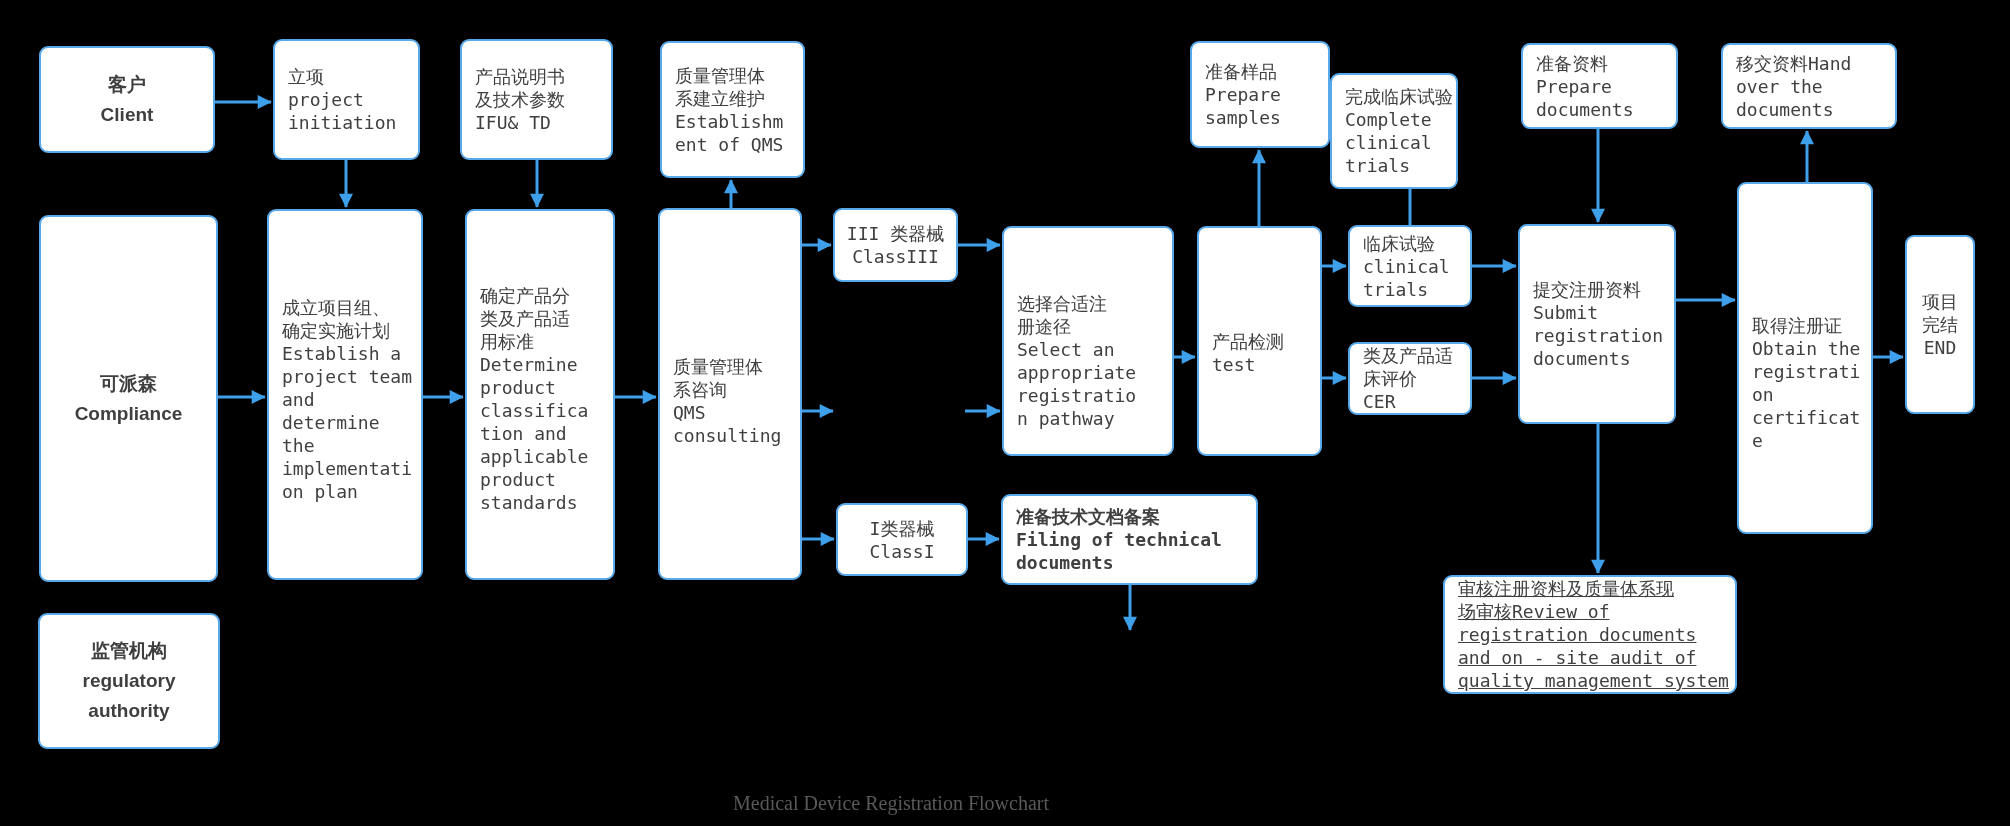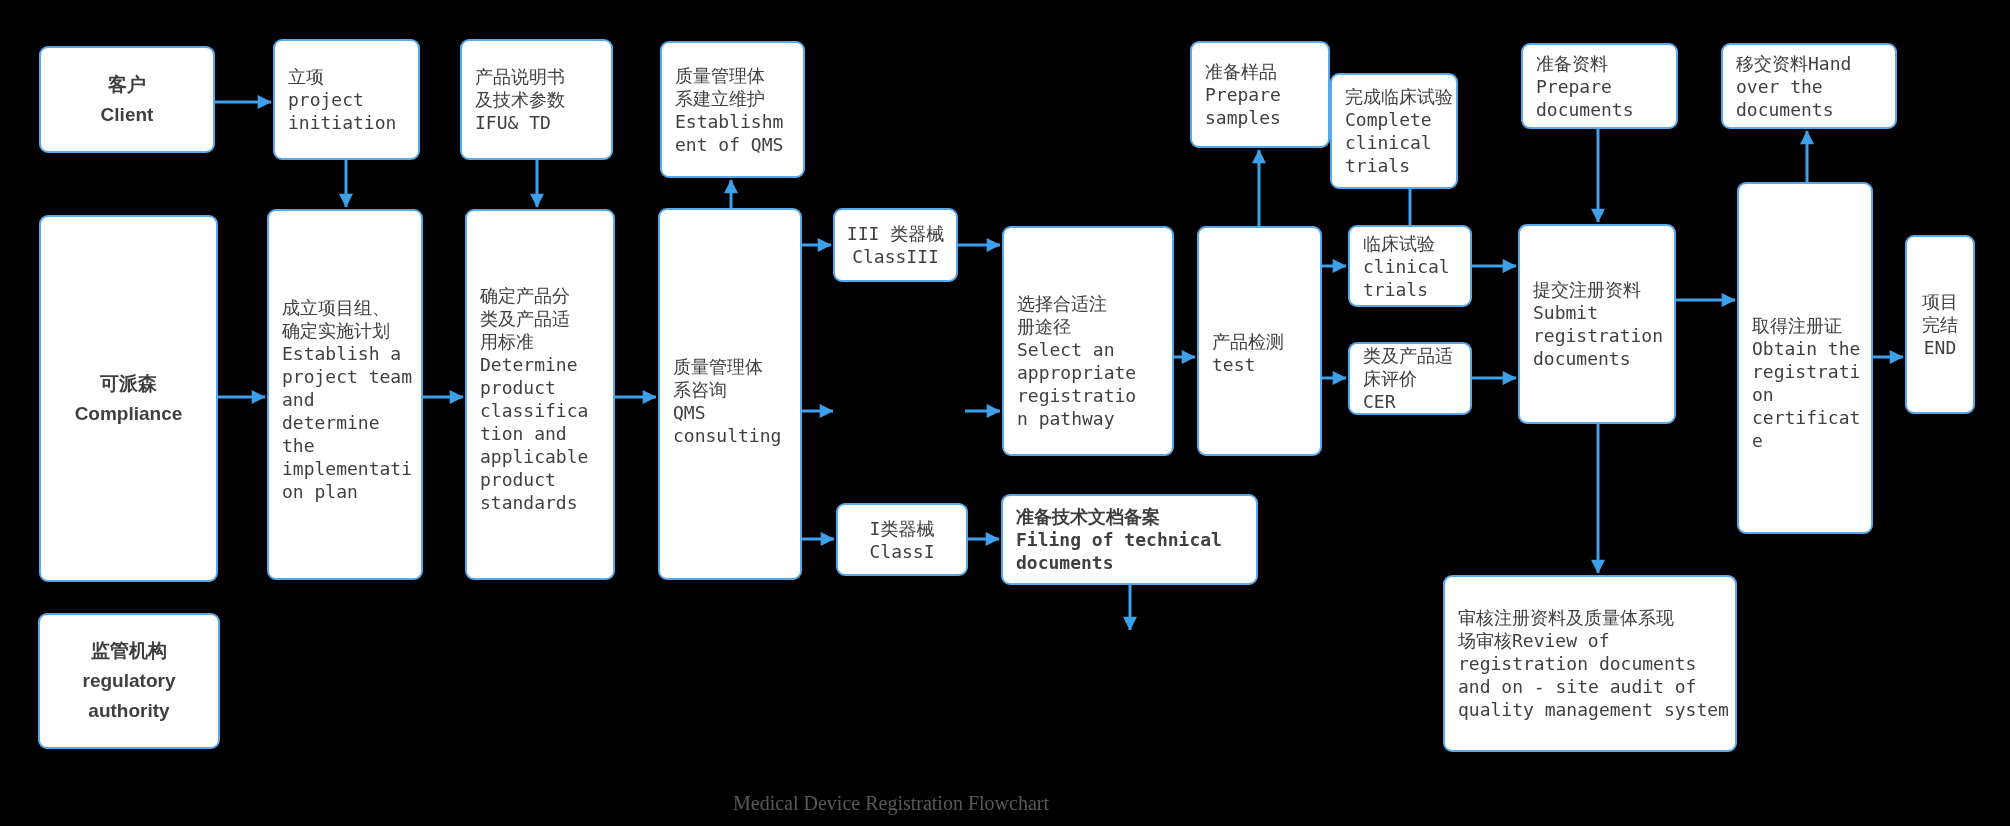--- a/index.html
+++ b/index.html
@@ -154,20 +154,20 @@
 on
 certificat
 e</div>
   <div class="box ctr" style="left:1905px;top:235px;width:70px;height:179px;">项目
 完结
 END</div>
 
   <div class="box" style="left:1001px;top:494px;width:257px;height:91px;font-weight:bold;">准备技术文档备案
 Filing of technical
 documents</div>
-  <div class="box" style="left:1443px;top:575px;width:294px;height:177px;">审核注册资料及质量体系现
+  <div class="box" style="left:1443px;top:575px;width:294px;height:119px;text-decoration:underline;">审核注册资料及质量体系现
 场审核Review of
 registration documents
 and on - site audit of
 quality management system</div>
 
   <div class="caption">Medical Device Registration Flowchart</div>
 </div>
 
 </body></html>

